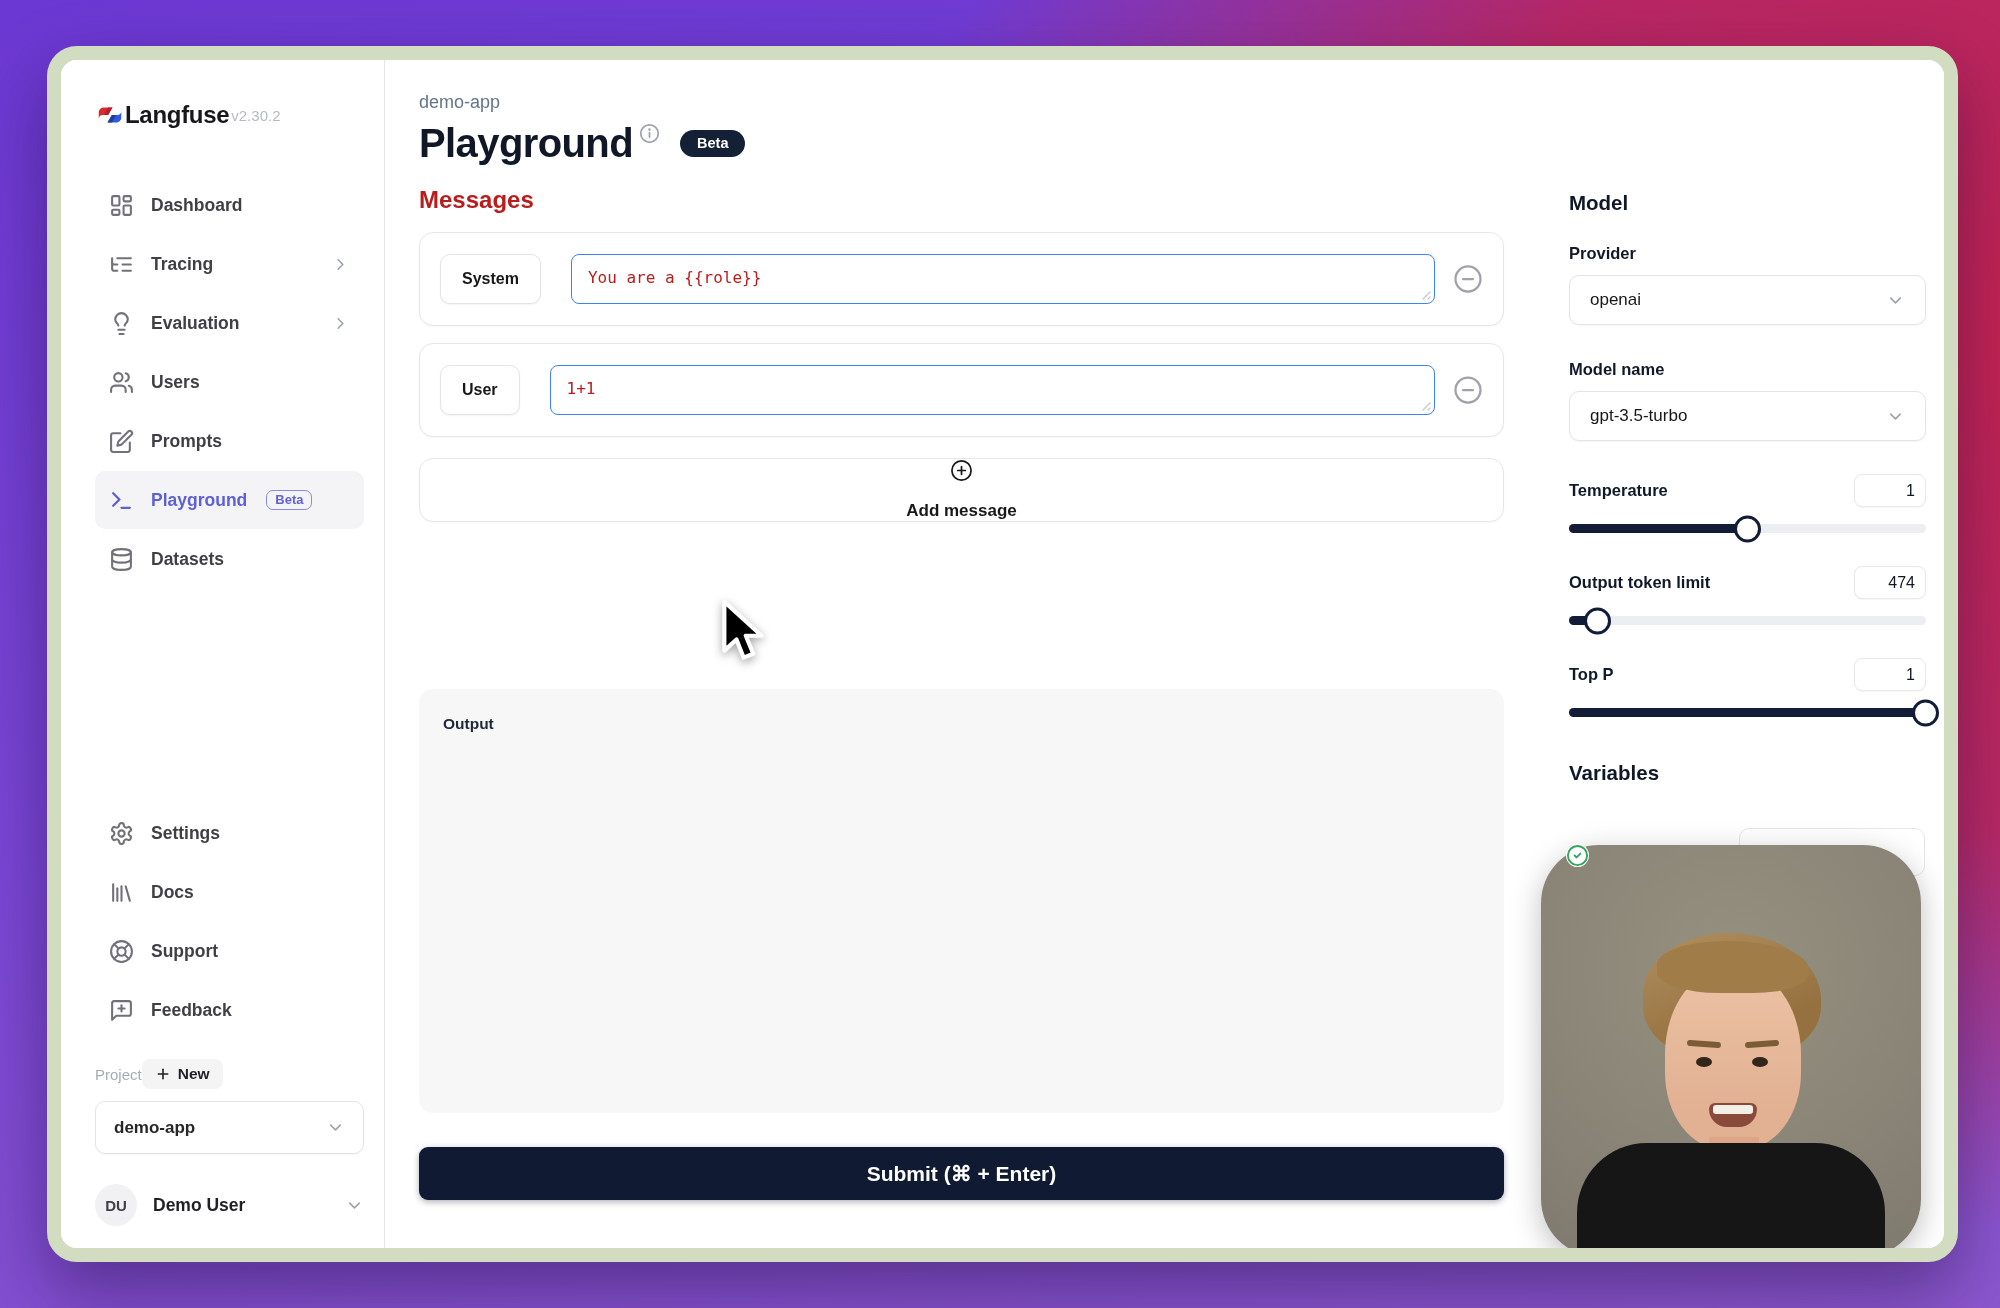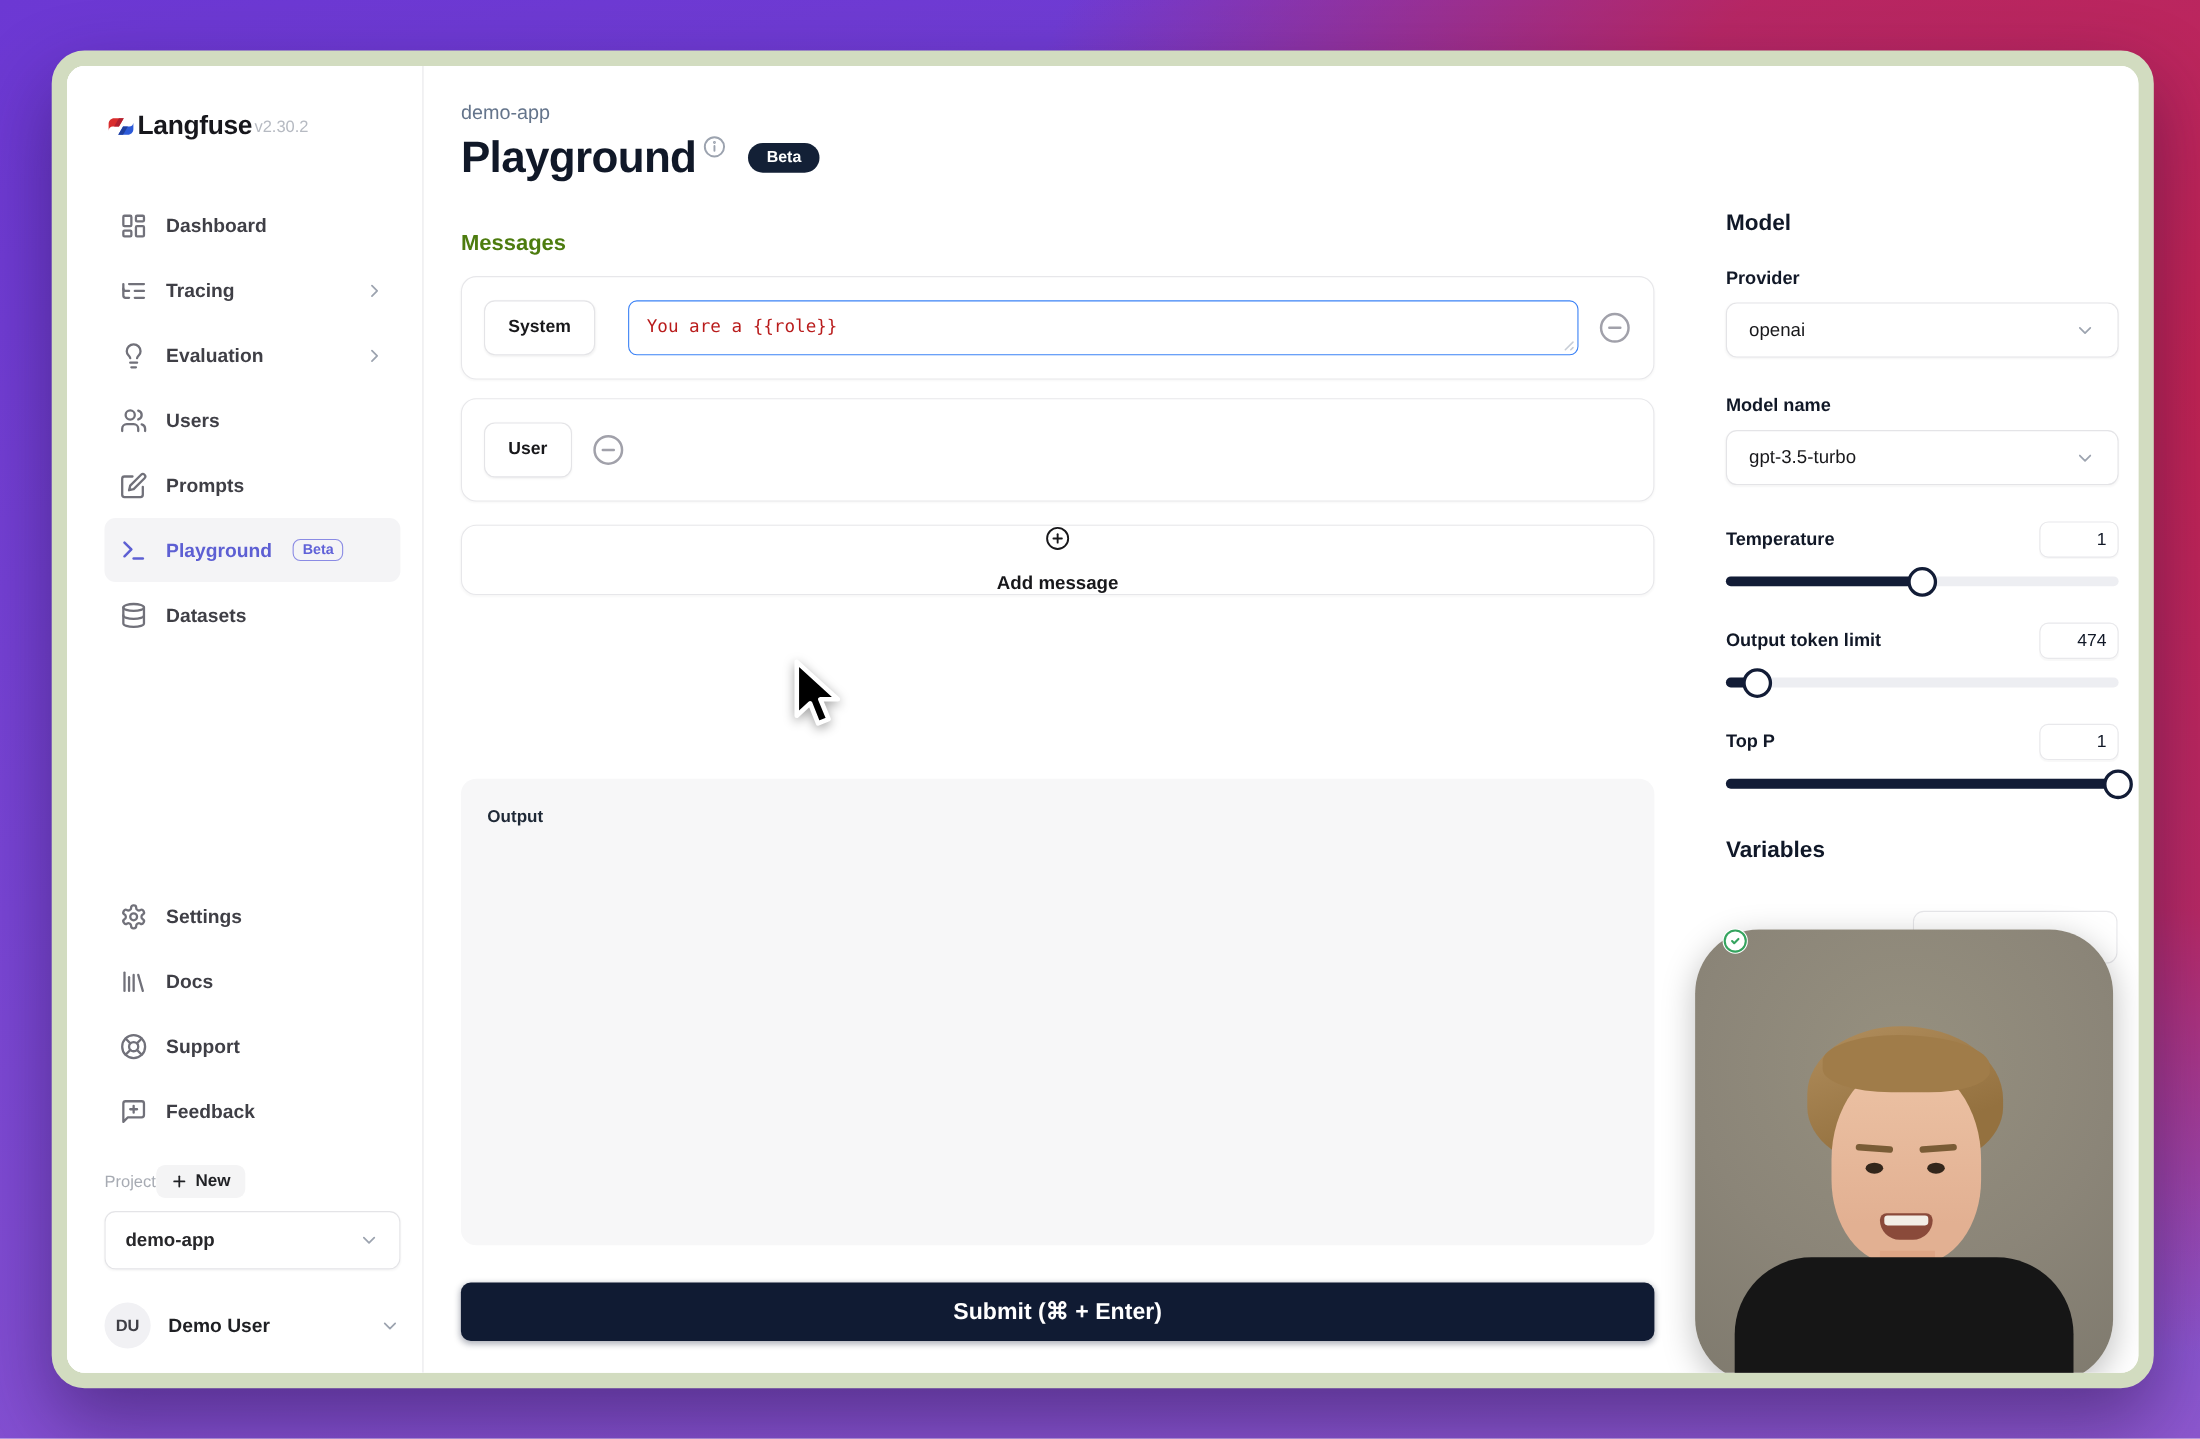--- a/index.html
+++ b/index.html
@@ -74,21 +74,21 @@
   
   .main{ position:absolute; left:358px; top:0; width:1085px; }
   .breadcrumb{ margin-top:32px; font-size:18px; color:#64748b; }
   .title-row{ display:flex; align-items:center; margin-top:8px; }
   .page-title{ font-size:40px; font-weight:800; color:#101828; letter-spacing:-.6px; }
   .info-icon{ width:21px; height:21px; color:#9ca3af; margin:-20px 0 0 6px; }
   .beta-pill{
     margin-left:20px; background:#132036; color:#fff; font-size:14.5px; font-weight:700;
     padding:6px 17px 7px; border-radius:17px; line-height:1;
   }
-  .section-label{ margin-top:44px; font-size:20px; font-weight:700; color:#4d7c0f; }
+  .section-label{ margin-top:20px; font-size:24px; font-weight:700; color:#b91c1c; }
 
   .msg-card{
     margin-top:18px; border:1px solid #e7e7ea; border-radius:14px; padding:21px 20px;
     display:flex; align-items:center; box-shadow:0 1px 2px rgba(0,0,0,.03); background:#fff;
   }
   .role-btn{
     height:50px; border:1px solid #e4e4e7; border-radius:10px; background:#fff;
     padding:0 21px; font-size:16px; font-weight:600; color:#18181b;
     box-shadow:0 1px 2px rgba(0,0,0,.05); cursor:pointer; font-family:"Liberation Sans",sans-serif;
   }
@@ -378,20 +378,27 @@
           <button class="remove-btn">
             <svg viewBox="0 0 24 24" fill="none" stroke="currentColor" stroke-width="1.8" stroke-linecap="round">
                 <circle cx="12" cy="12" r="10"></circle>
                 <line x1="8" y1="12" x2="16" y2="12"></line>
               </svg>
           </button>
         </div>
 
         <div class="msg-card" style="margin-top:17px;">
           <button class="role-btn">User</button>
+          <div class="ta-wrap">
+            <textarea class="msg-textarea" spellcheck="false" style="">1+1</textarea>
+            <svg class="resize-glyph" viewBox="0 0 12 12" stroke="currentColor" stroke-width="1.4" stroke-linecap="round">
+                <line x1="11" y1="4" x2="4" y2="11"></line>
+                <line x1="11" y1="9" x2="9" y2="11"></line>
+              </svg>
+          </div>
           <button class="remove-btn">
             <svg viewBox="0 0 24 24" fill="none" stroke="currentColor" stroke-width="1.8" stroke-linecap="round">
                 <circle cx="12" cy="12" r="10"></circle>
                 <line x1="8" y1="12" x2="16" y2="12"></line>
               </svg>
           </button>
         </div>
 
         <div class="add-card">
           <svg viewBox="0 0 24 24" fill="none" stroke="currentColor" stroke-width="1.8" stroke-linecap="round">

